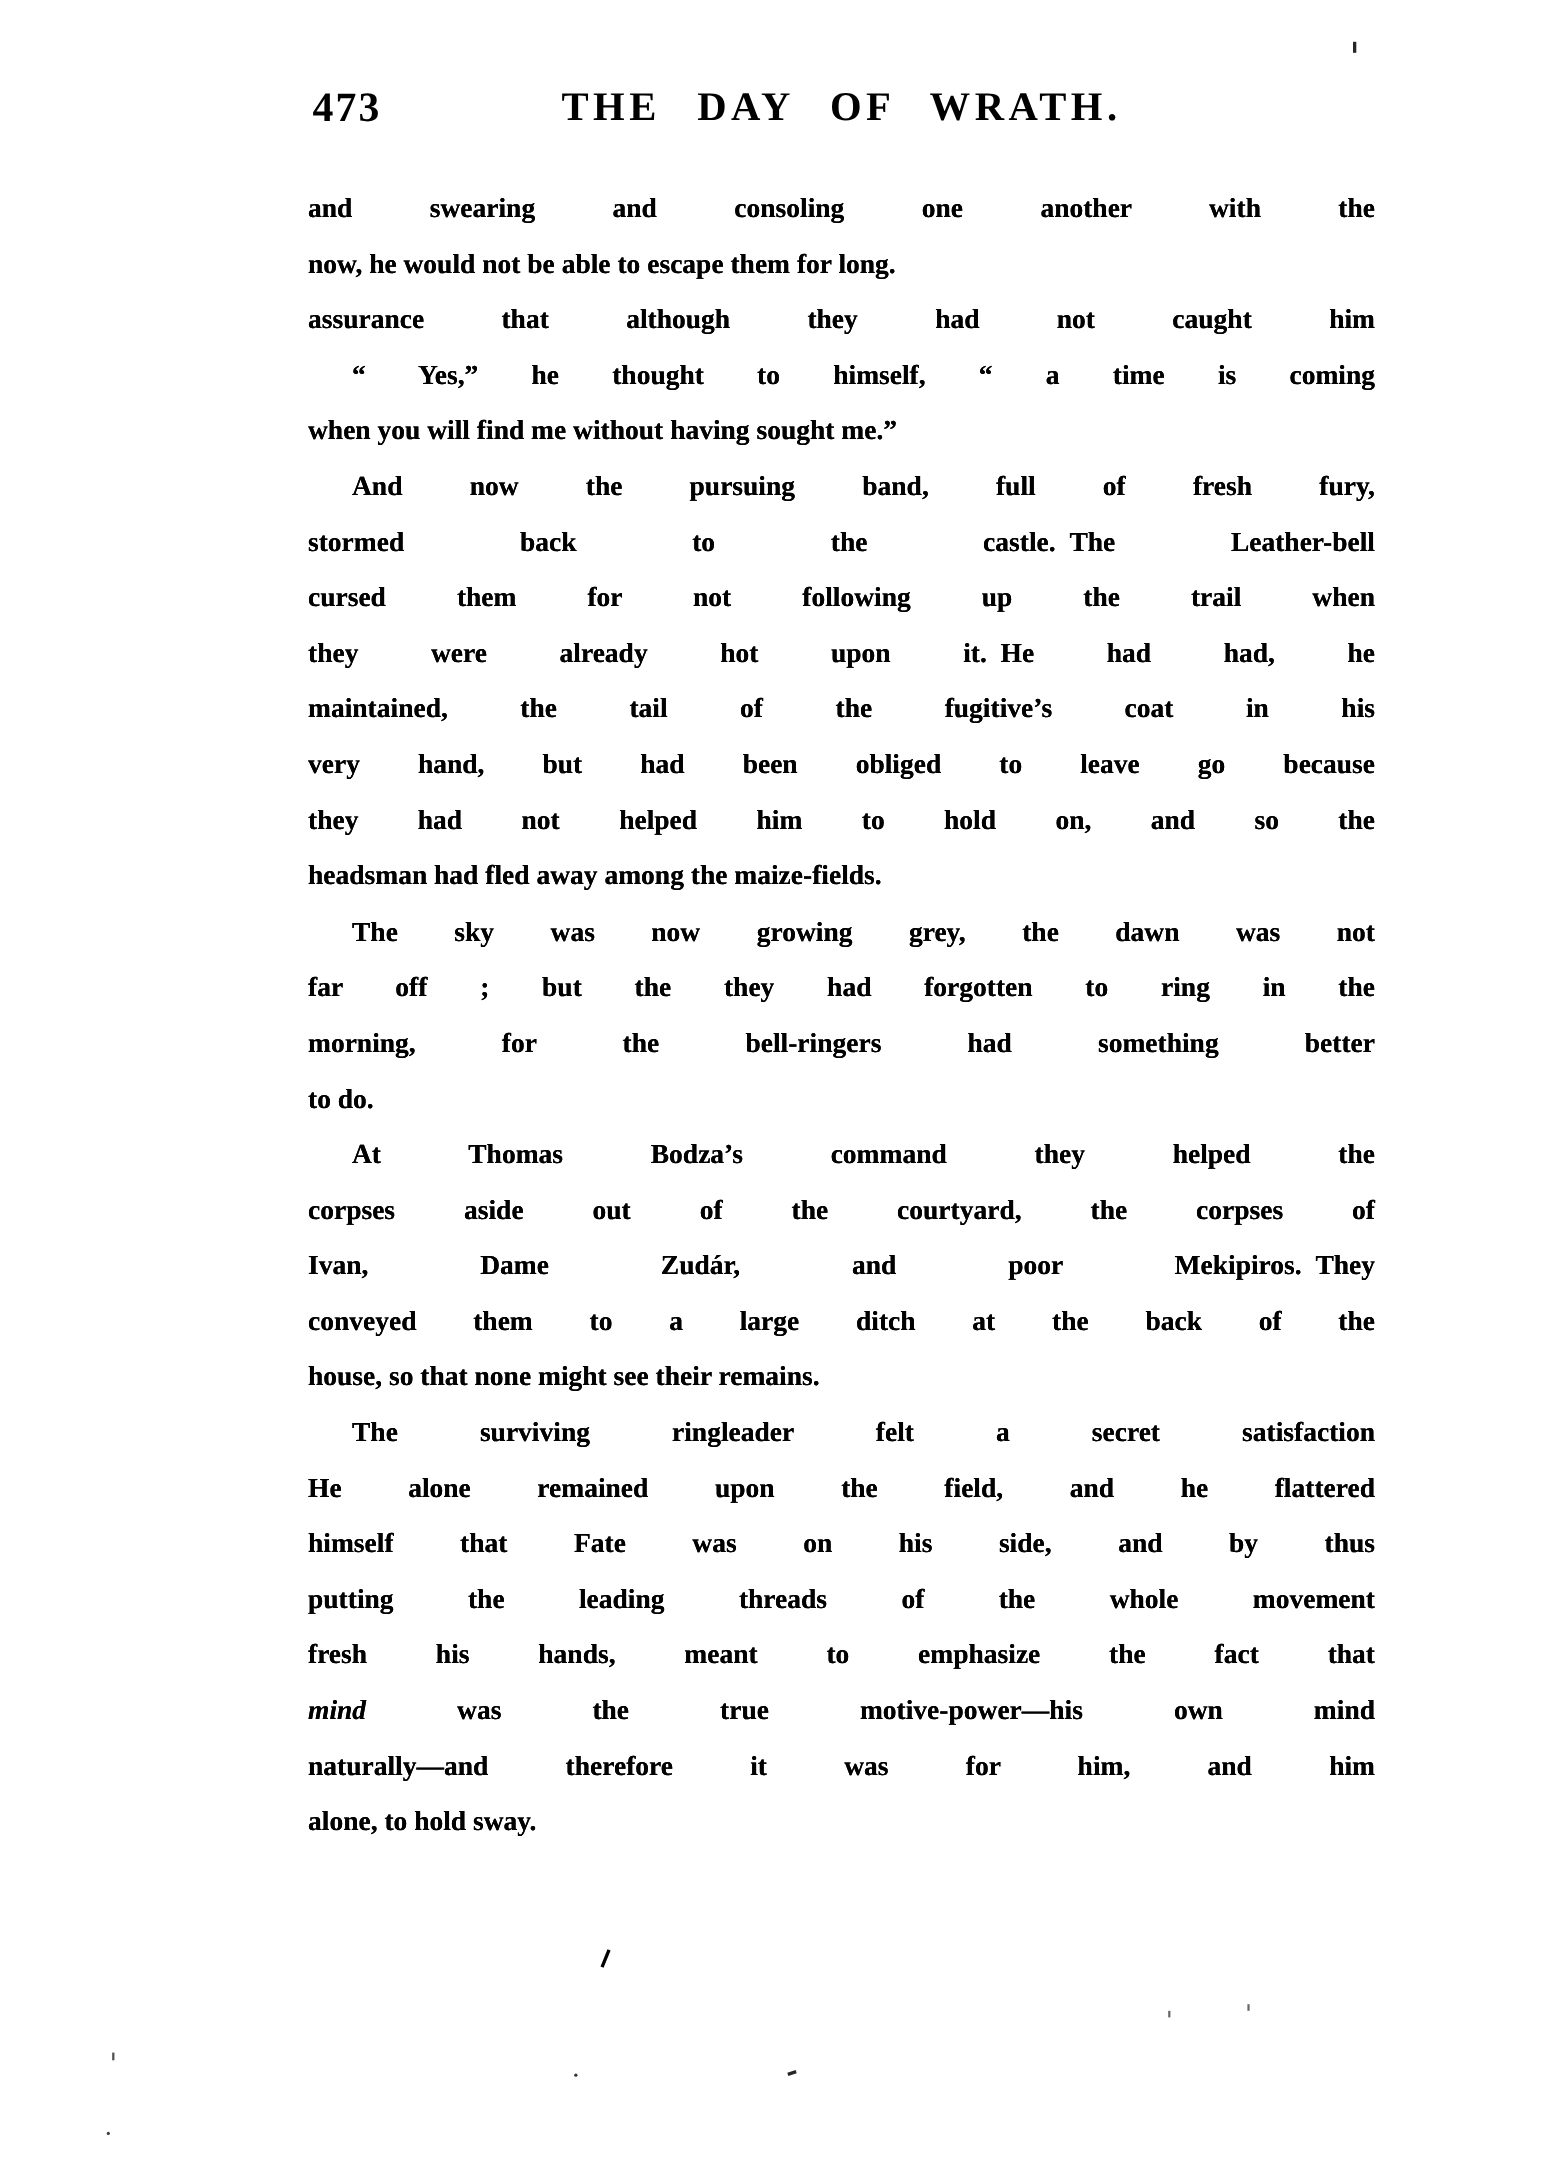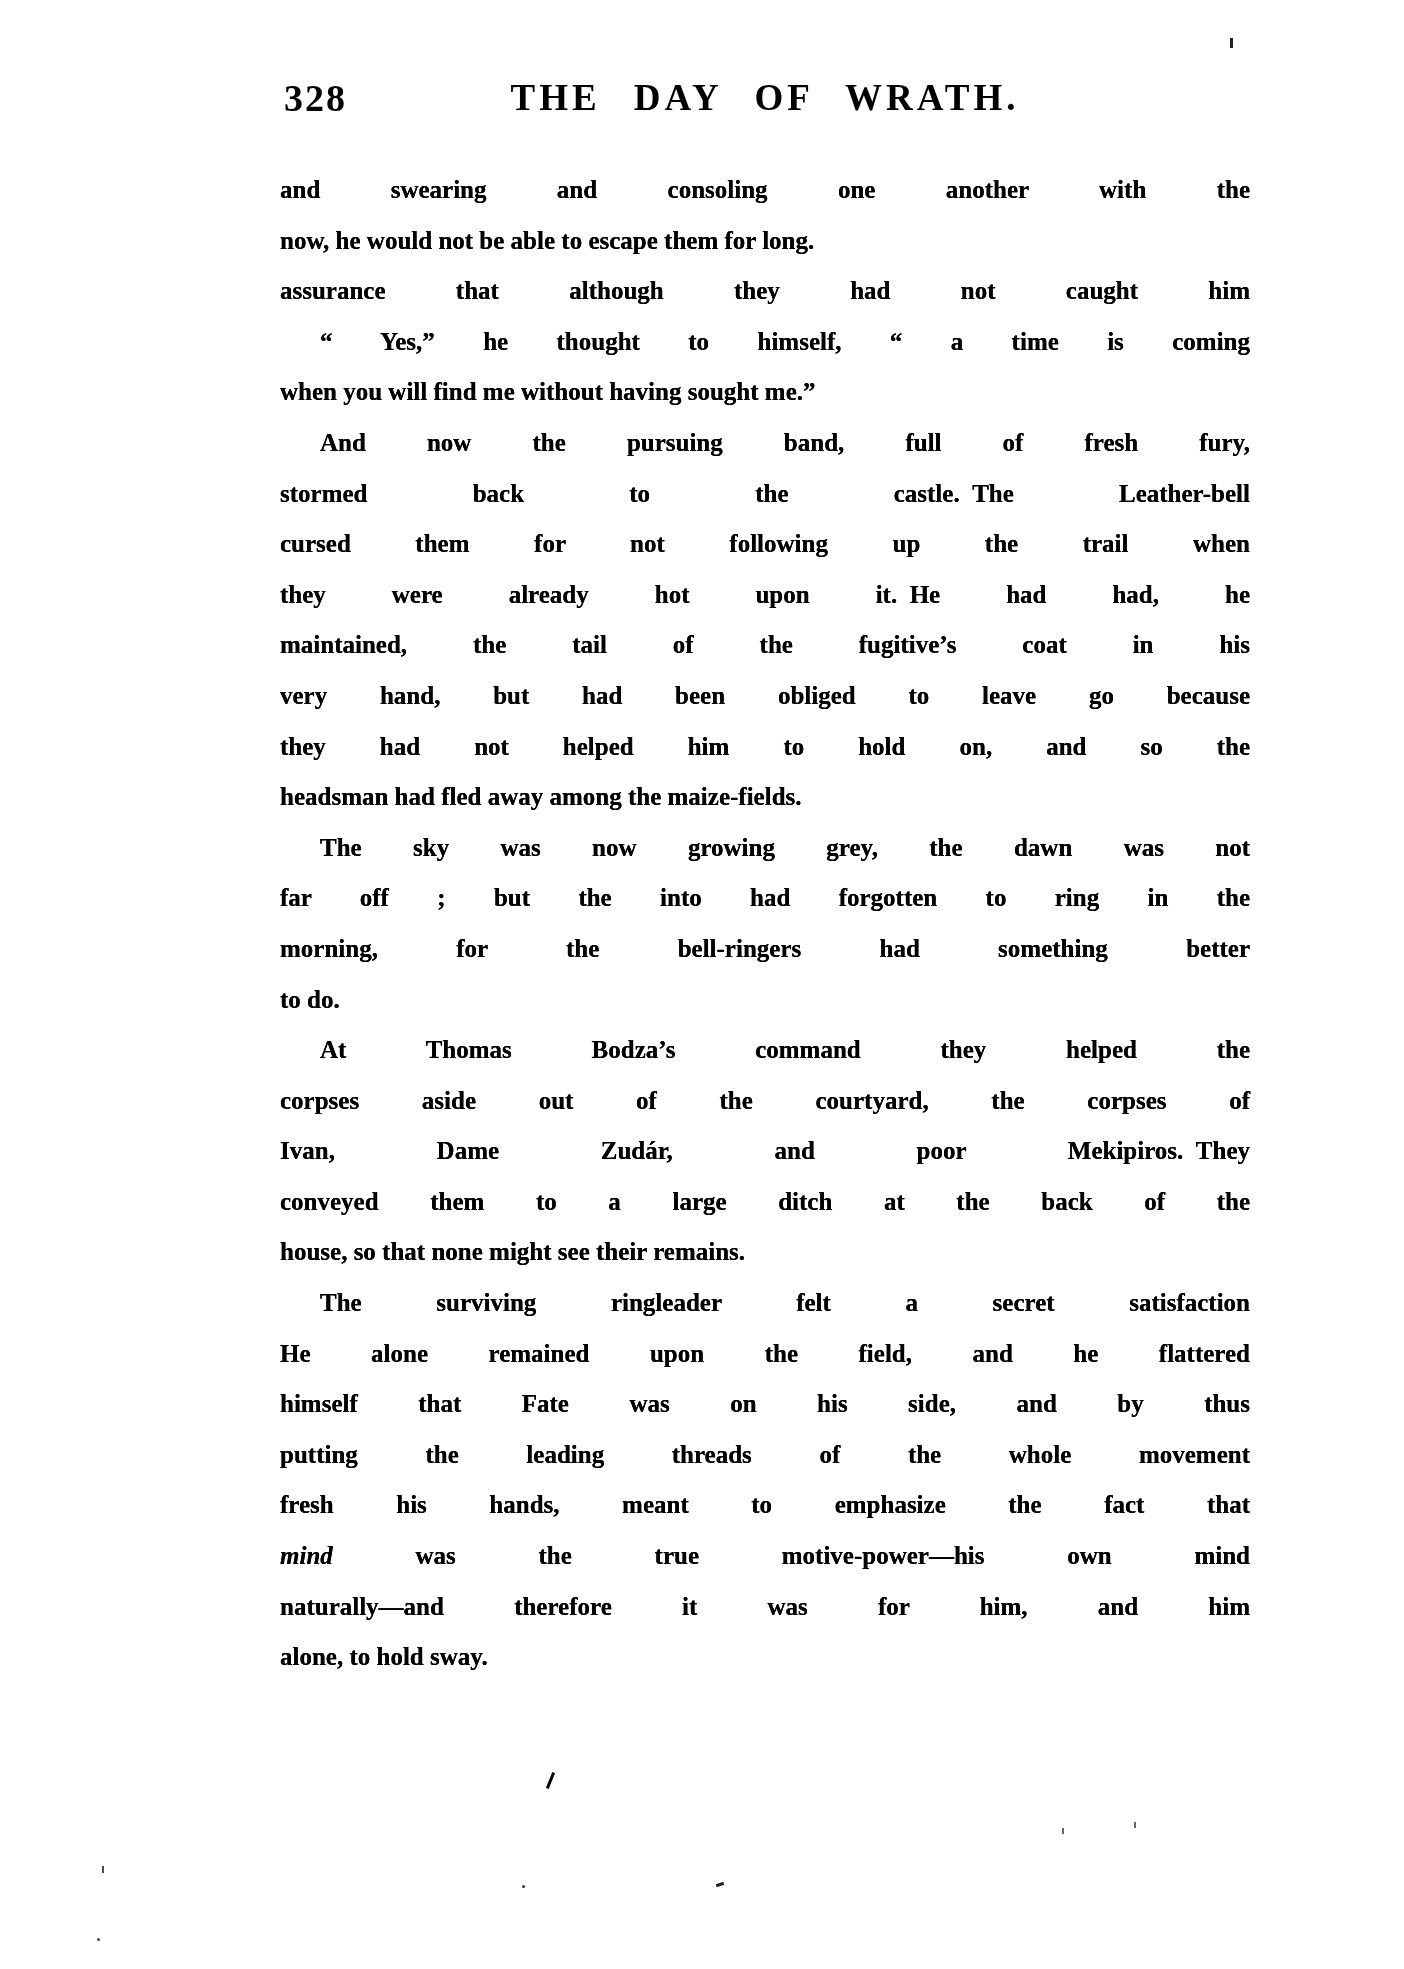--- a/index.html
+++ b/index.html
@@ -81,40 +81,40 @@
   .sp-dot-bl    { left: 97px;   top: 1938px; width: 3px; height: 3px;  opacity: .75; }
   .sp-tick-r1   { left: 1062px; top: 1828px; width: 2px; height: 6px;  opacity: .6; }
   .sp-tick-r2   { left: 1134px; top: 1822px; width: 2px; height: 6px;  opacity: .6; }
 </style>
 </head>
 <body>
 
 <div class="page">
 
   <header class="running-head">
-    <span class="folio">328</span>
+    <span class="folio">473</span>
     <span class="head-title">THE DAY OF WRATH.</span>
   </header>
 
   <main class="text-block">
       <div class="line"><span>and swearing and consoling one another with the</span></div>
       <div class="line last"><span>now, he would not be able to escape them for long.</span></div>
       <div class="line"><span>assurance that although they had not caught him</span></div>
       <div class="line indent"><span>“ Yes,” he thought to himself, “ a time is coming</span></div>
       <div class="line last"><span>when you will find me without having sought me.”</span></div>
       <div class="line indent"><span>And now the pursuing band, full of fresh fury,</span></div>
       <div class="line"><span>stormed back to the castle. The Leather-bell</span></div>
       <div class="line"><span>cursed them for not following up the trail when</span></div>
       <div class="line"><span>they were already hot upon it. He had had, he</span></div>
       <div class="line"><span>maintained, the tail of the fugitive’s coat in his</span></div>
       <div class="line"><span>very hand, but had been obliged to leave go because</span></div>
       <div class="line"><span>they had not helped him to hold on, and so the</span></div>
       <div class="line last"><span>headsman had fled away among the maize-fields.</span></div>
       <div class="line indent"><span>The sky was now growing grey, the dawn was not</span></div>
-      <div class="line"><span>far off ; but the into had forgotten to ring in the</span></div>
+      <div class="line"><span>far off ; but the they had forgotten to ring in the</span></div>
       <div class="line"><span>morning, for the bell-ringers had something better</span></div>
       <div class="line last"><span>to do.</span></div>
       <div class="line indent"><span>At Thomas Bodza’s command they helped the</span></div>
       <div class="line"><span>corpses aside out of the courtyard, the corpses of</span></div>
       <div class="line"><span>Ivan, Dame Zudár, and poor Mekipiros. They</span></div>
       <div class="line"><span>conveyed them to a large ditch at the back of the</span></div>
       <div class="line last"><span>house, so that none might see their remains.</span></div>
       <div class="line indent"><span>The surviving ringleader felt a secret satisfaction</span></div>
       <div class="line"><span>He alone remained upon the field, and he flattered</span></div>
       <div class="line"><span>himself that Fate was on his side, and by thus</span></div>

